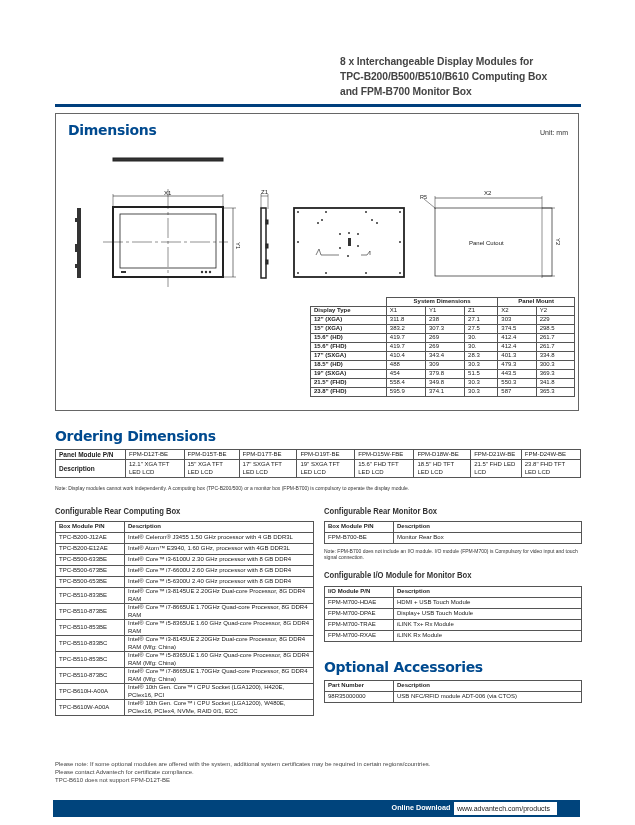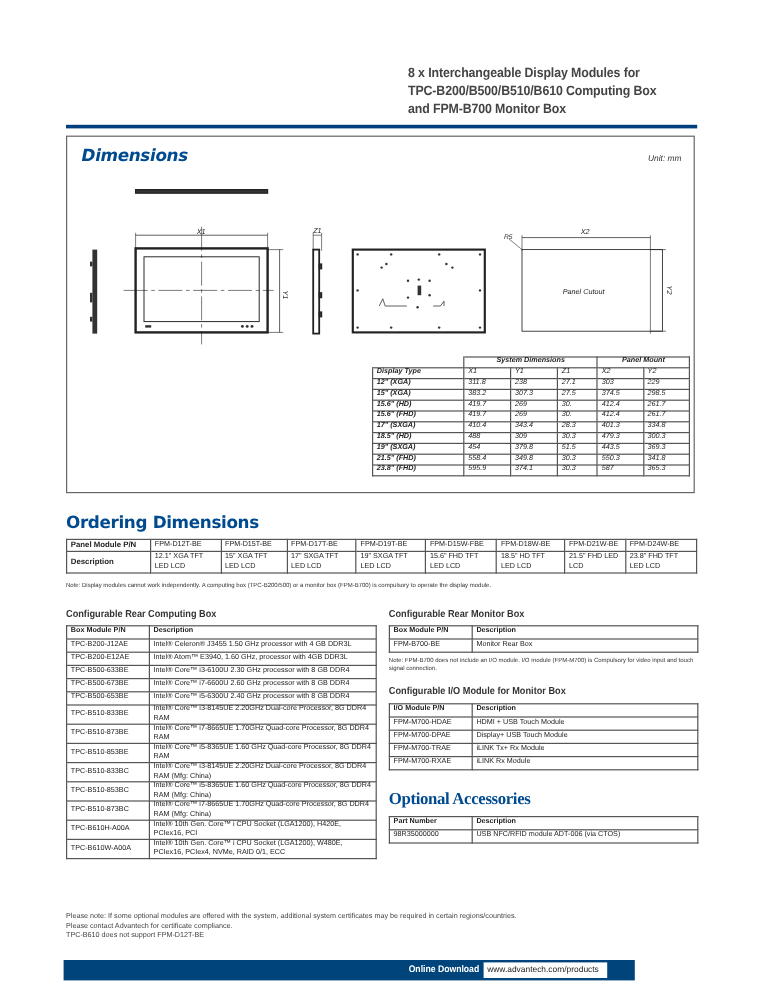--- a/index.html
+++ b/index.html
@@ -2,39 +2,39 @@
 <html><head>
 <meta charset="utf-8">
 <style>
   html, body { margin:0; padding:0; background:#fff; }
   body { width:635px; height:825px; position:relative; overflow:hidden;
          font-family:"Liberation Sans", sans-serif; color:#222; }
   .abs { position:absolute; }
   .page-title { left:340px; top:54px; width:260px; font-family:"Liberation Sans", sans-serif;
     font-weight:bold; font-size:11.2px; line-height:15px; color:#444; letter-spacing:-0.1px; transform:scaleX(0.92); transform-origin:left top;}
   .title-rule { left:55px; top:104px; width:526px; height:3px; background:#003f7d; }
-  .dim-box { left:55px; top:113px; width:524px; height:298px; border:1px solid #666; box-sizing:border-box;font-style:italic; }
+  .dim-box { left:55px; top:113px; width:524px; height:298px; border:1px solid #666; box-sizing:border-box; }
   .section-h { font-family:"DejaVu Sans", sans-serif; font-weight:bold; color:#004a8f; font-size:14px; letter-spacing:-0.3px; }
   .unit { right:10px; top:15px; font-size:7px; color:#333; }
   .drawing { left:0; top:0; }
   table { border-collapse:collapse; font-family:"Liberation Sans", sans-serif; }
   td, th { border:1px solid #555; padding:0 3px; font-size:6px; line-height:7.5px; text-align:left; vertical-align:middle; color:#222; font-weight:normal; white-space:nowrap;}
   th, .b { font-weight:bold; }
   .dim-table { left:254px; top:183px; width:265px; }
   .dim-table td { height:8px; font-size:6px; }
   .ord-table { left:55px; top:449px; width:526px; border:1.5px solid #555; }
   .ord-table td { height:9px; font-size:6px; white-space:normal; }
   .ord-table tr.desc td { height:17px; }
   .ord-table td.rowh { width:63px; font-weight:bold; font-size:6.5px; }
   .note { font-size:5px; color:#333; }
   .sub-h { font-weight:bold; font-size:8.5px; color:#333; transform:scaleX(0.9); transform-origin:left top; white-space:nowrap;}
   .box-table { border:1.5px solid #555; }
   .box-table td { font-size:6px; height:10px; white-space:normal; }
   .box-table td.pn { width:62px; white-space:nowrap; }
-  .footer-bar { left:53px; top:800px; width:476px; height:17px; background:#00447c; }
+  .footer-bar { left:53px; top:800px; width:527px; height:17px; background:#00447c; }
   .footer-label { position:absolute; right:130px; top:3px; color:#fff; font-weight:bold; font-size:8px; transform:scaleX(0.9); transform-origin:right top; }
   .footer-url { position:absolute; right:23px; top:2px; width:103px; height:13px; background:#fff; font-size:7px; line-height:13px; padding-left:3px; box-sizing:border-box; color:#222;}
   .footnotes { left:55px; top:760px; font-size:6px; line-height:8px; color:#444; }
 </style>
 </head>
 <body>
 
 <div class="abs page-title">
   <div>8 x Interchangeable Display Modules for</div>
   <div>TPC-B200/B500/B510/B610 Computing Box</div>
@@ -357,21 +357,21 @@
         <td class="pn">FPM-M700-TRAE</td>
         <td>iLINK Tx+ Rx Module</td>
       </tr>
       <tr>
         <td class="pn">FPM-M700-RXAE</td>
         <td>iLINK Rx Module</td>
       </tr>
     </tbody>
 </table>
 
-<div class="abs section-h" style="left:324px;top:659px;font-family:Liberation Serif, serif;">Optional Accessories</div>
+<div class="abs section-h" style="left:324px;top:659px;">Optional Accessories</div>
 <table class="abs box-table" style="left:324px;top:680px;width:258px;">
   <tbody>
       <tr>
     <td class="pn b" style="width:60px;">Part Number</td>
     <td class="b">Description</td>
   </tr>
   </tbody>
     <tbody id="acc-rows">
       <tr>
         <td class="pn">98R35000000</td>

